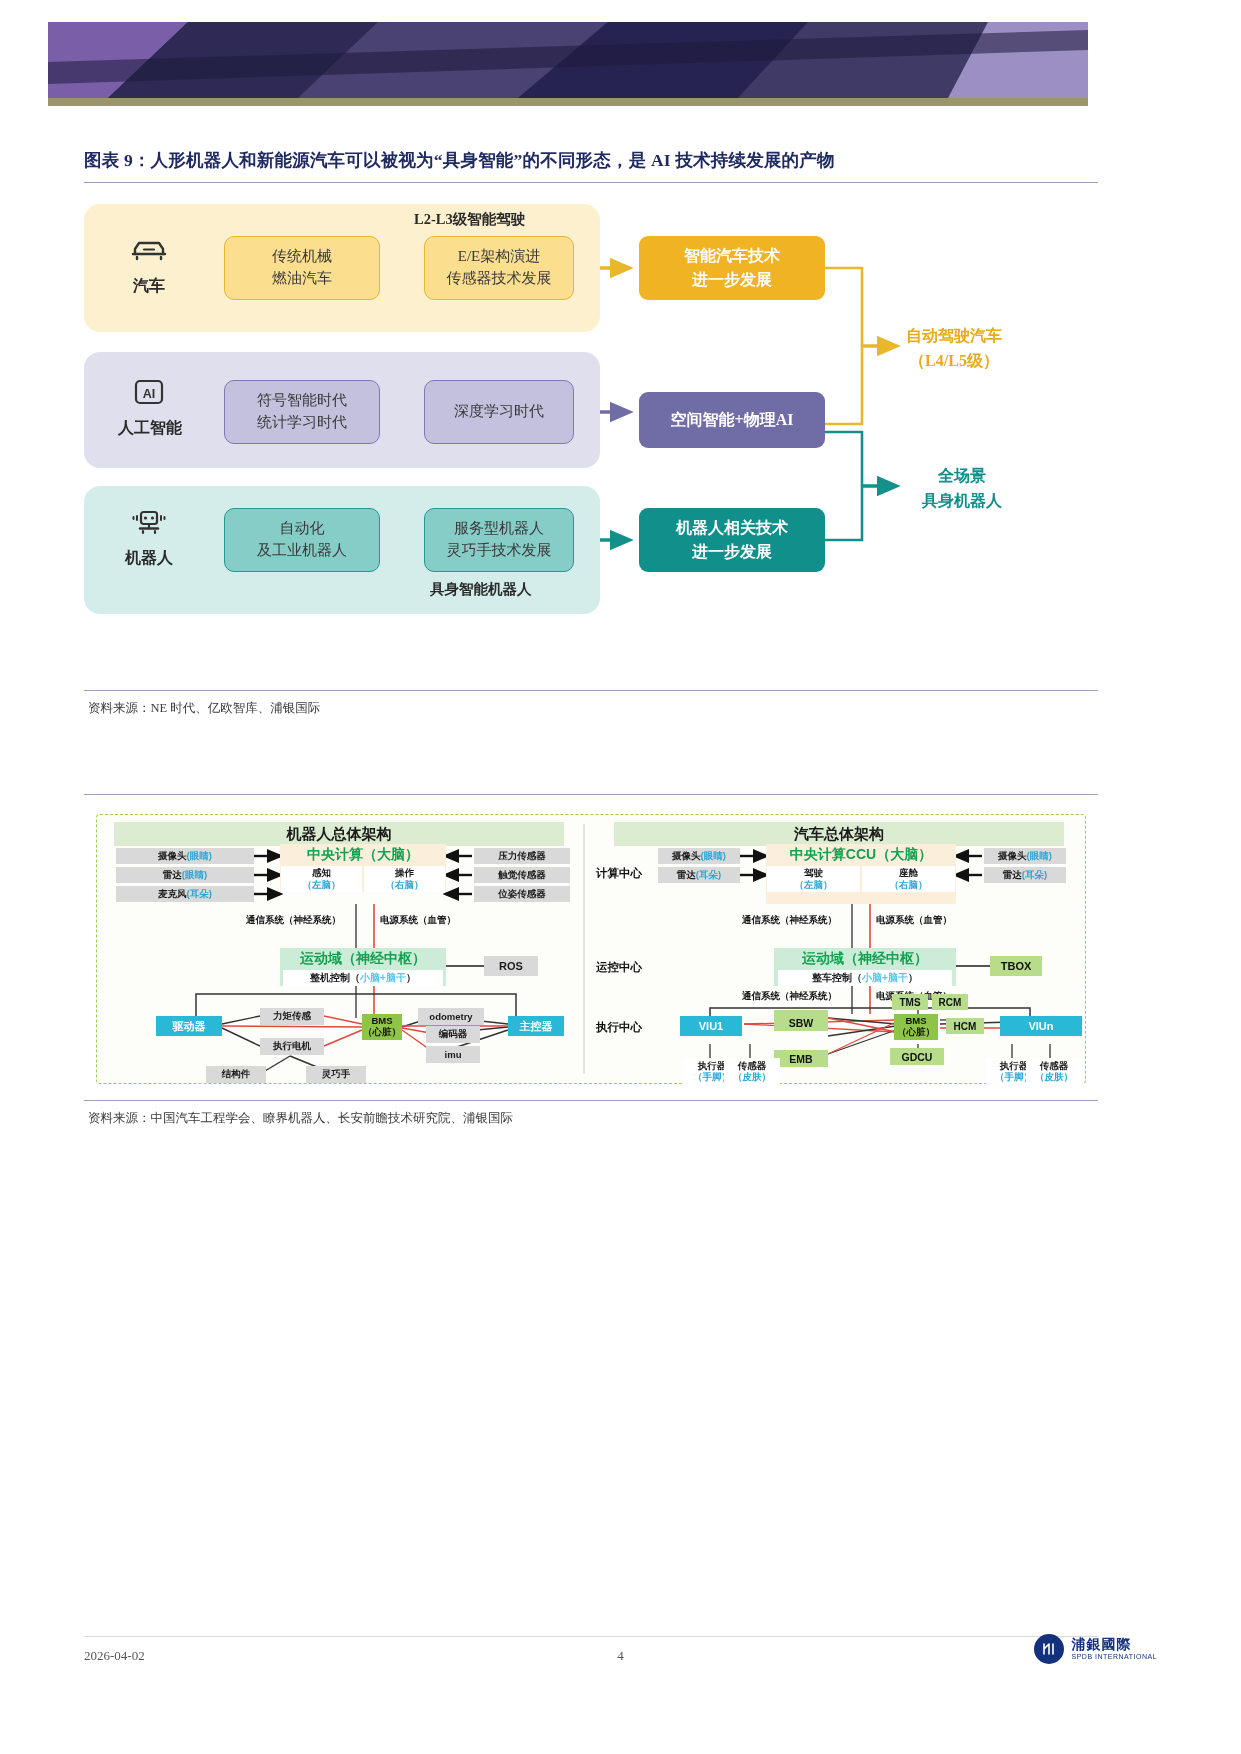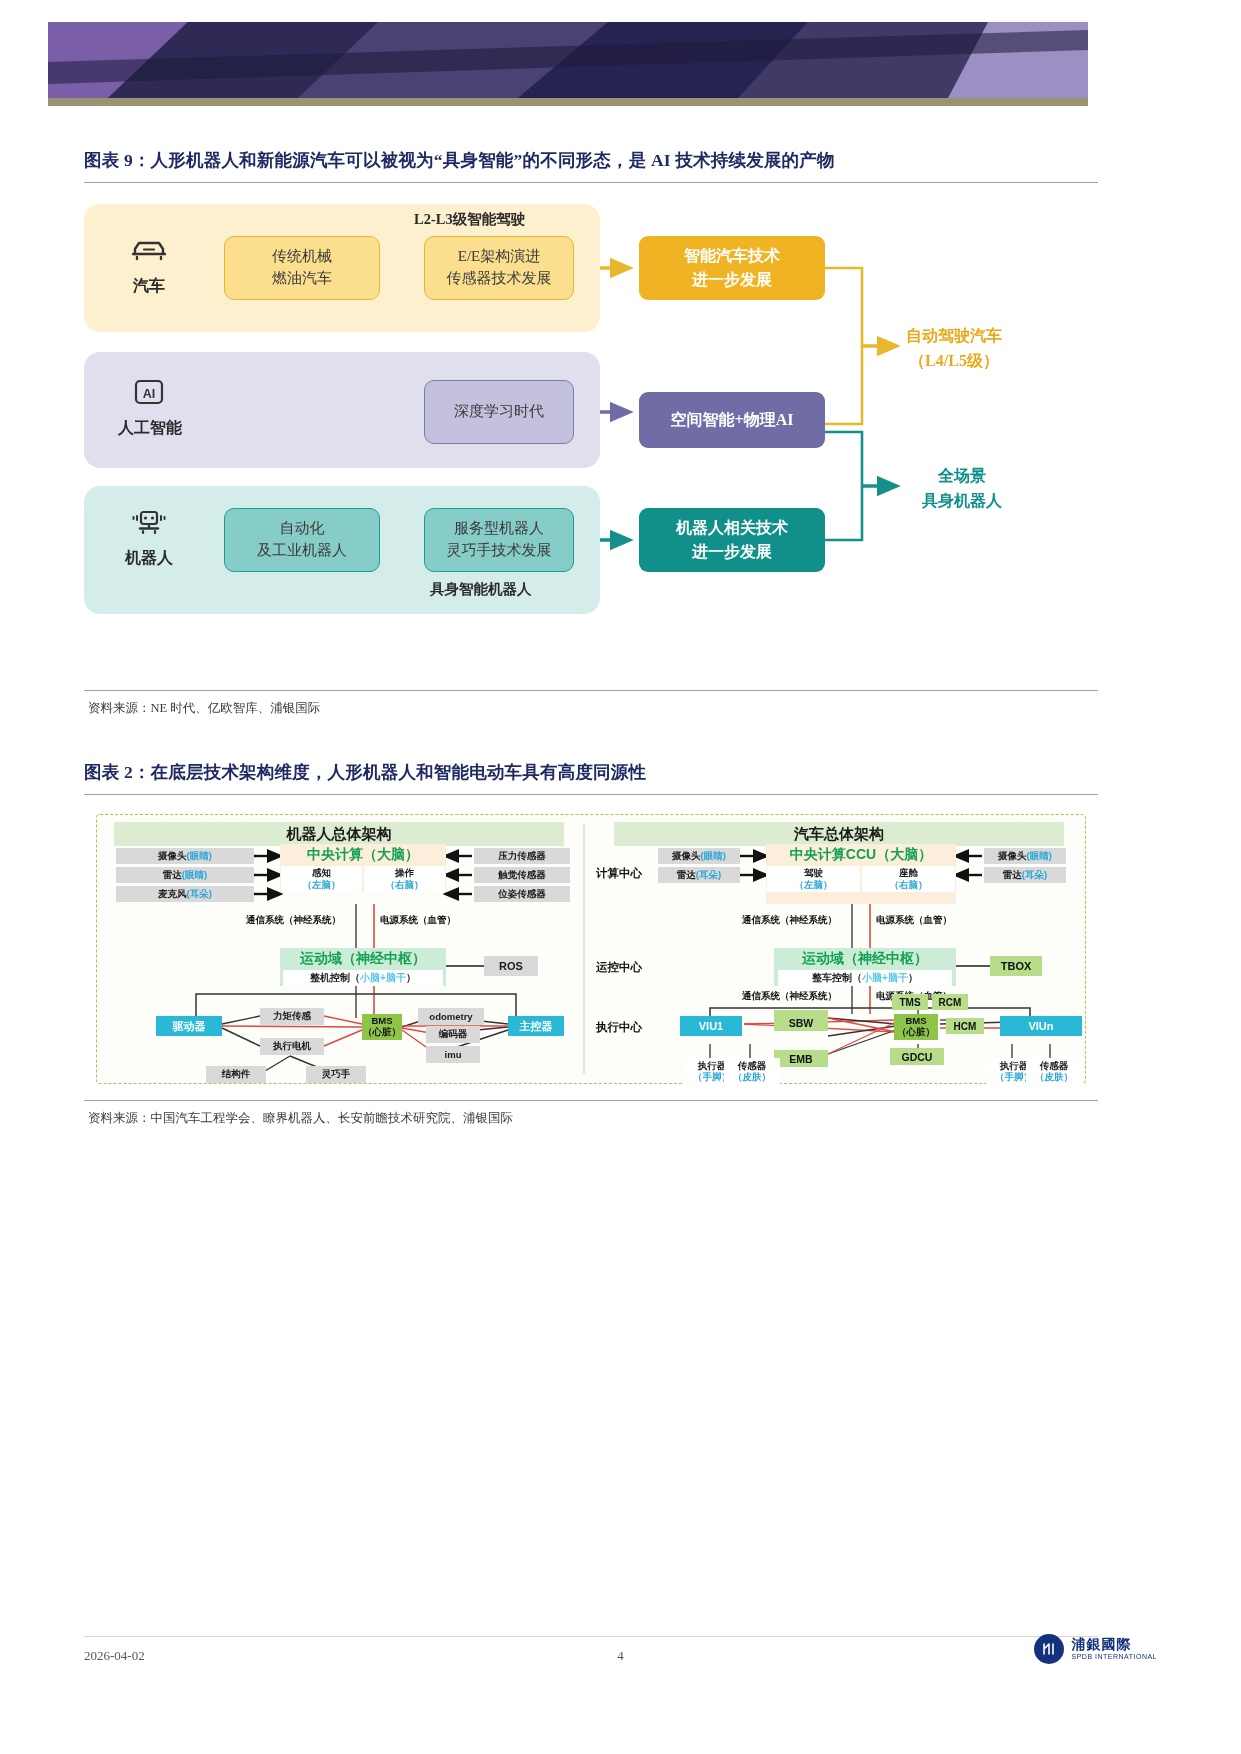--- a/index.html
+++ b/index.html
@@ -317,20 +317,24 @@
 
     <div class="lane ai" style="left:0; top:156px; width:516px; height:116px;"></div>
     <div class="lane-icon" style="left:34px; top:182px;">
       <span class="glyph">
         <svg width="32" height="28" viewBox="0 0 32 28">
           <rect x="3" y="3" width="26" height="22" rx="4" fill="none" stroke="#333" stroke-width="2.2"></rect>
           <text x="16" y="19.5" font-family="Liberation Sans, sans-serif" font-size="12.5" font-weight="bold" fill="#333" text-anchor="middle">AI</text>
         </svg>
       </span>
       <span class="lbl">人工智能</span>
+    </div>
+    <div class="stage ai" style="left:140px; top:184px; width:156px; height:64px;">
+      <span>符号智能时代</span>
+      <span>统计学习时代</span>
     </div>
     <div class="stage ai" style="left:340px; top:184px; width:150px; height:64px;">
       <span>深度学习时代</span>
     </div>
     <div class="endbox ai" style="left:555px; top:196px; width:186px; height:56px;">
       <span>空间智能+物理AI</span>
     </div>
 
     <div class="lane robot" style="left:0; top:290px; width:516px; height:128px;"></div>
     <div class="lane-icon" style="left:34px; top:312px;">
@@ -371,21 +375,20 @@
     </div>
     <div class="out-label teal" style="left:838px; top:268px;">
       <div>全场景</div>
       <div>具身机器人</div>
     </div>
   </div>
 
   <div class="rule" style="left:84px; top:690px; width:1014px;"></div>
   <div class="src" style="left:88px; top:700px;">资料来源：NE 时代、亿欧智库、浦银国际</div>
 
-  <div class="fig-title" style="left:84px; top:760px;">图表 2：在底层技术架构维度，人形机器人和智能电动车具有高度同源性</div>
   <div class="rule" style="left:84px; top:794px; width:1014px;"></div>
 
   <div id="fig2">
     <div class="frame"></div>
 
     <svg class="wires2" viewBox="0 0 1014 282">
       <defs>
         <marker id="bk" markerWidth="7" markerHeight="7" refX="5.6" refY="3" orient="auto">
           <path d="M0,0 L7,3 L0,6 z" fill="#111"></path>
         </marker>

